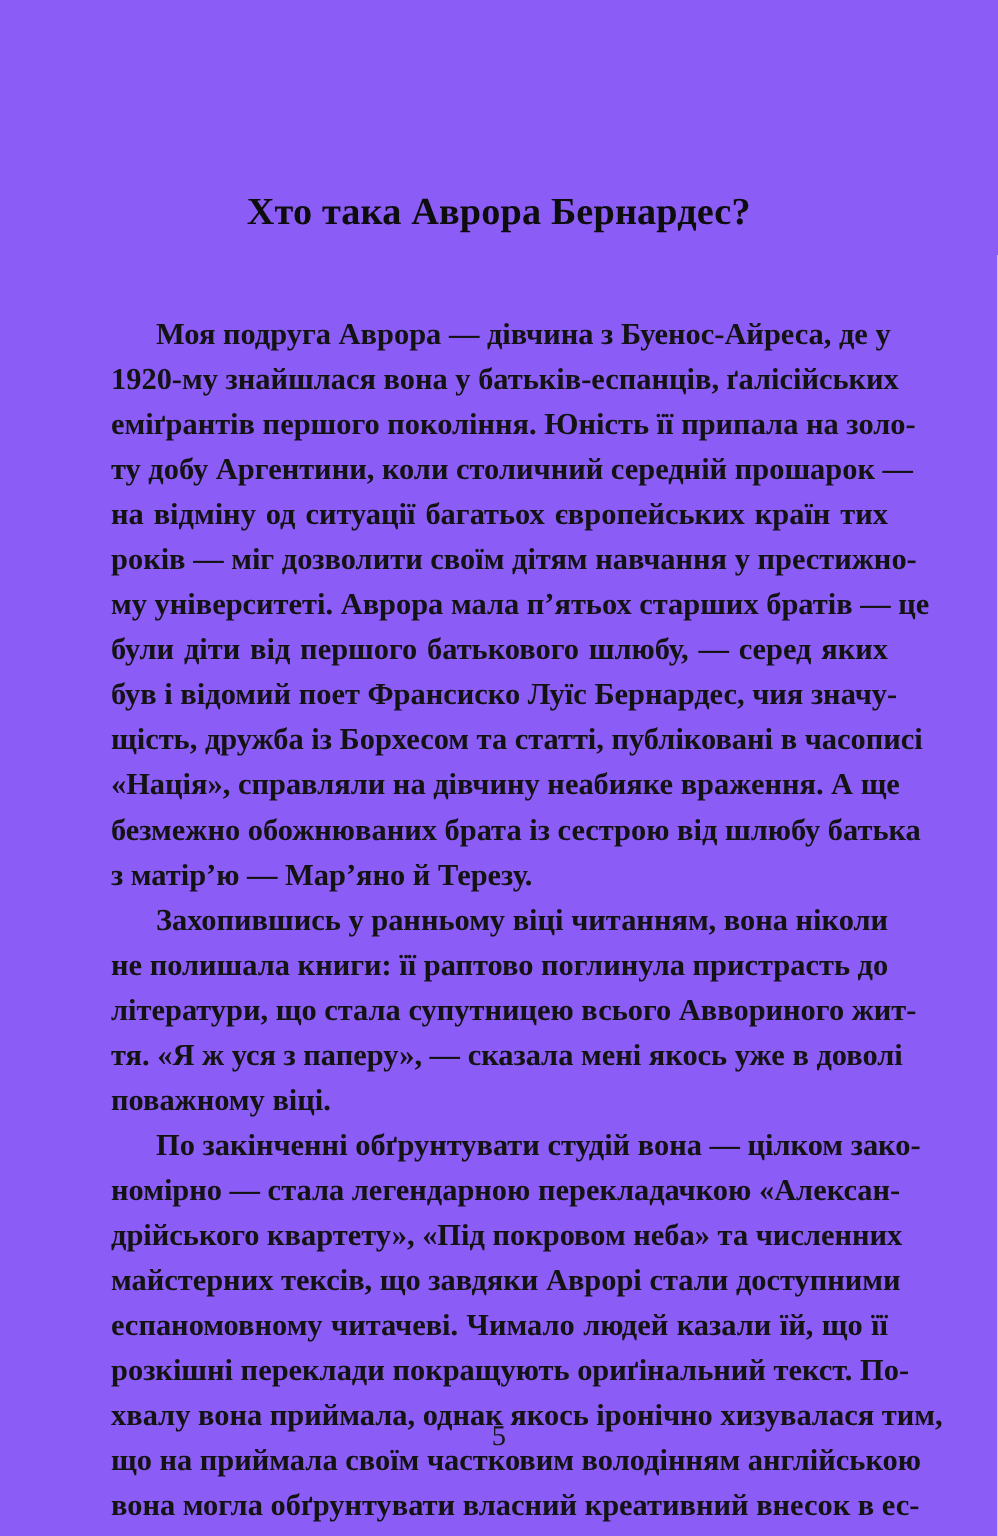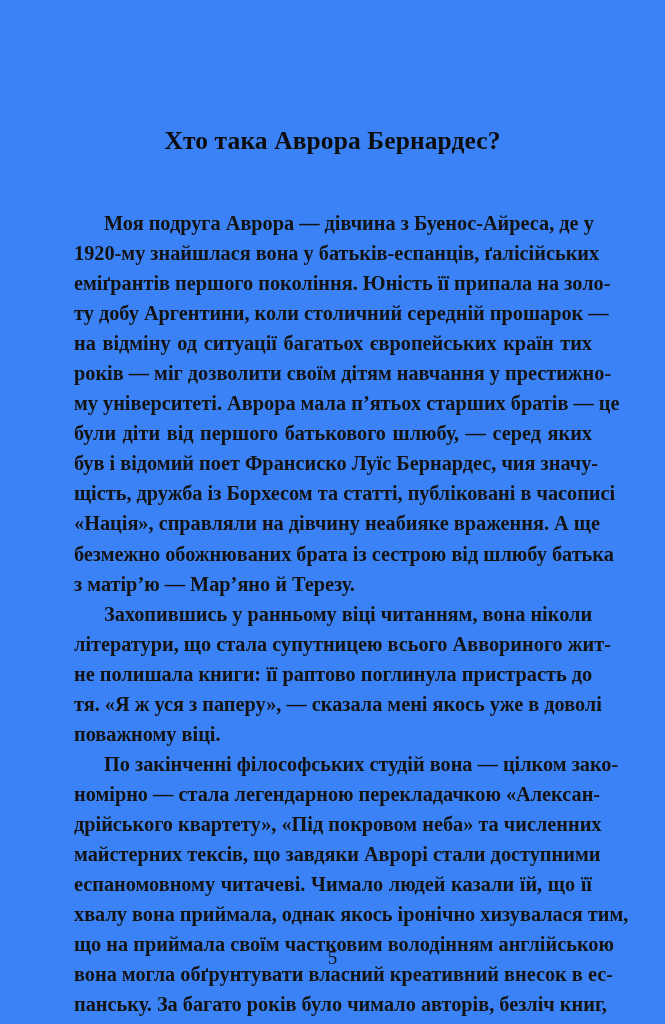--- a/index.html
+++ b/index.html
@@ -13,21 +13,21 @@
     position: relative;
     font-family: "Liberation Serif", "DejaVu Serif", serif;
     color: #111111;
     overflow: hidden;
   }
   .page {
     position: absolute;
     left: 0; top: 0;
     width: 665px;
     height: 1024px;
-    background: #3b82f6;
+    background: #8b5cf6;
   }
   .chapter-title {
     position: absolute;
     left: 0;
     top: 108px;
     width: 665px;
     text-align: center;
     font-size: 25.5px;
     font-weight: bold;
     letter-spacing: 0.1px;
@@ -93,31 +93,32 @@
         <span class="ln">му університеті. Аврора мала п’ятьох старших братів — це</span>
         <span class="ln">були діти від першого батькового шлюбу, — серед яких</span>
         <span class="ln">був і відомий поет Франсиско Луїс Бернардес, чия значу-</span>
         <span class="ln">щість, дружба із Борхесом та статті, публіковані в часописі</span>
         <span class="ln">«Нація», справляли на дівчину неабияке враження. А ще</span>
         <span class="ln">безмежно обожнюваних брата із сестрою від шлюбу батька</span>
         <span class="ln last">з матір’ю — Мар’яно й Терезу.</span>
       </p>
     <p class="para" id="p2">
         <span class="ln indent">Захопившись у ранньому віці читанням, вона ніколи</span>
+        <span class="ln">не полишала книги: її раптово поглинула пристрасть до</span>
         <span class="ln">літератури, що стала супутницею всього Аввориного жит-</span>
-        <span class="ln">не полишала книги: її раптово поглинула пристрасть до</span>
         <span class="ln">тя. «Я ж уся з паперу», — сказала мені якось уже в доволі</span>
         <span class="ln last">поважному віці.</span>
       </p>
     <p class="para" id="p3">
-        <span class="ln indent">По закінченні філософських студій вона — цілком зако-</span>
+        <span class="ln indent">По закінченні обґрунтувати студій вона — цілком зако-</span>
         <span class="ln">номірно — стала легендарною перекладачкою «Алексан-</span>
         <span class="ln">дрійського квартету», «Під покровом неба» та численних</span>
         <span class="ln">майстерних тексів, що завдяки Аврорі стали доступними</span>
         <span class="ln">еспаномовному читачеві. Чимало людей казали їй, що її</span>
+        <span class="ln">розкішні переклади покращують ориґінальний текст. По-</span>
         <span class="ln">хвалу вона приймала, однак якось іронічно хизувалася тим,</span>
         <span class="ln">що на приймала своїм частковим володінням англійською</span>
         <span class="ln">вона могла обґрунтувати власний креативний внесок в ес-</span>
         <span class="ln">панську. За багато років було чимало авторів, безліч книг,</span>
       </p>
   </div>
 
   <div class="page-number">5</div>
 
 </div>

